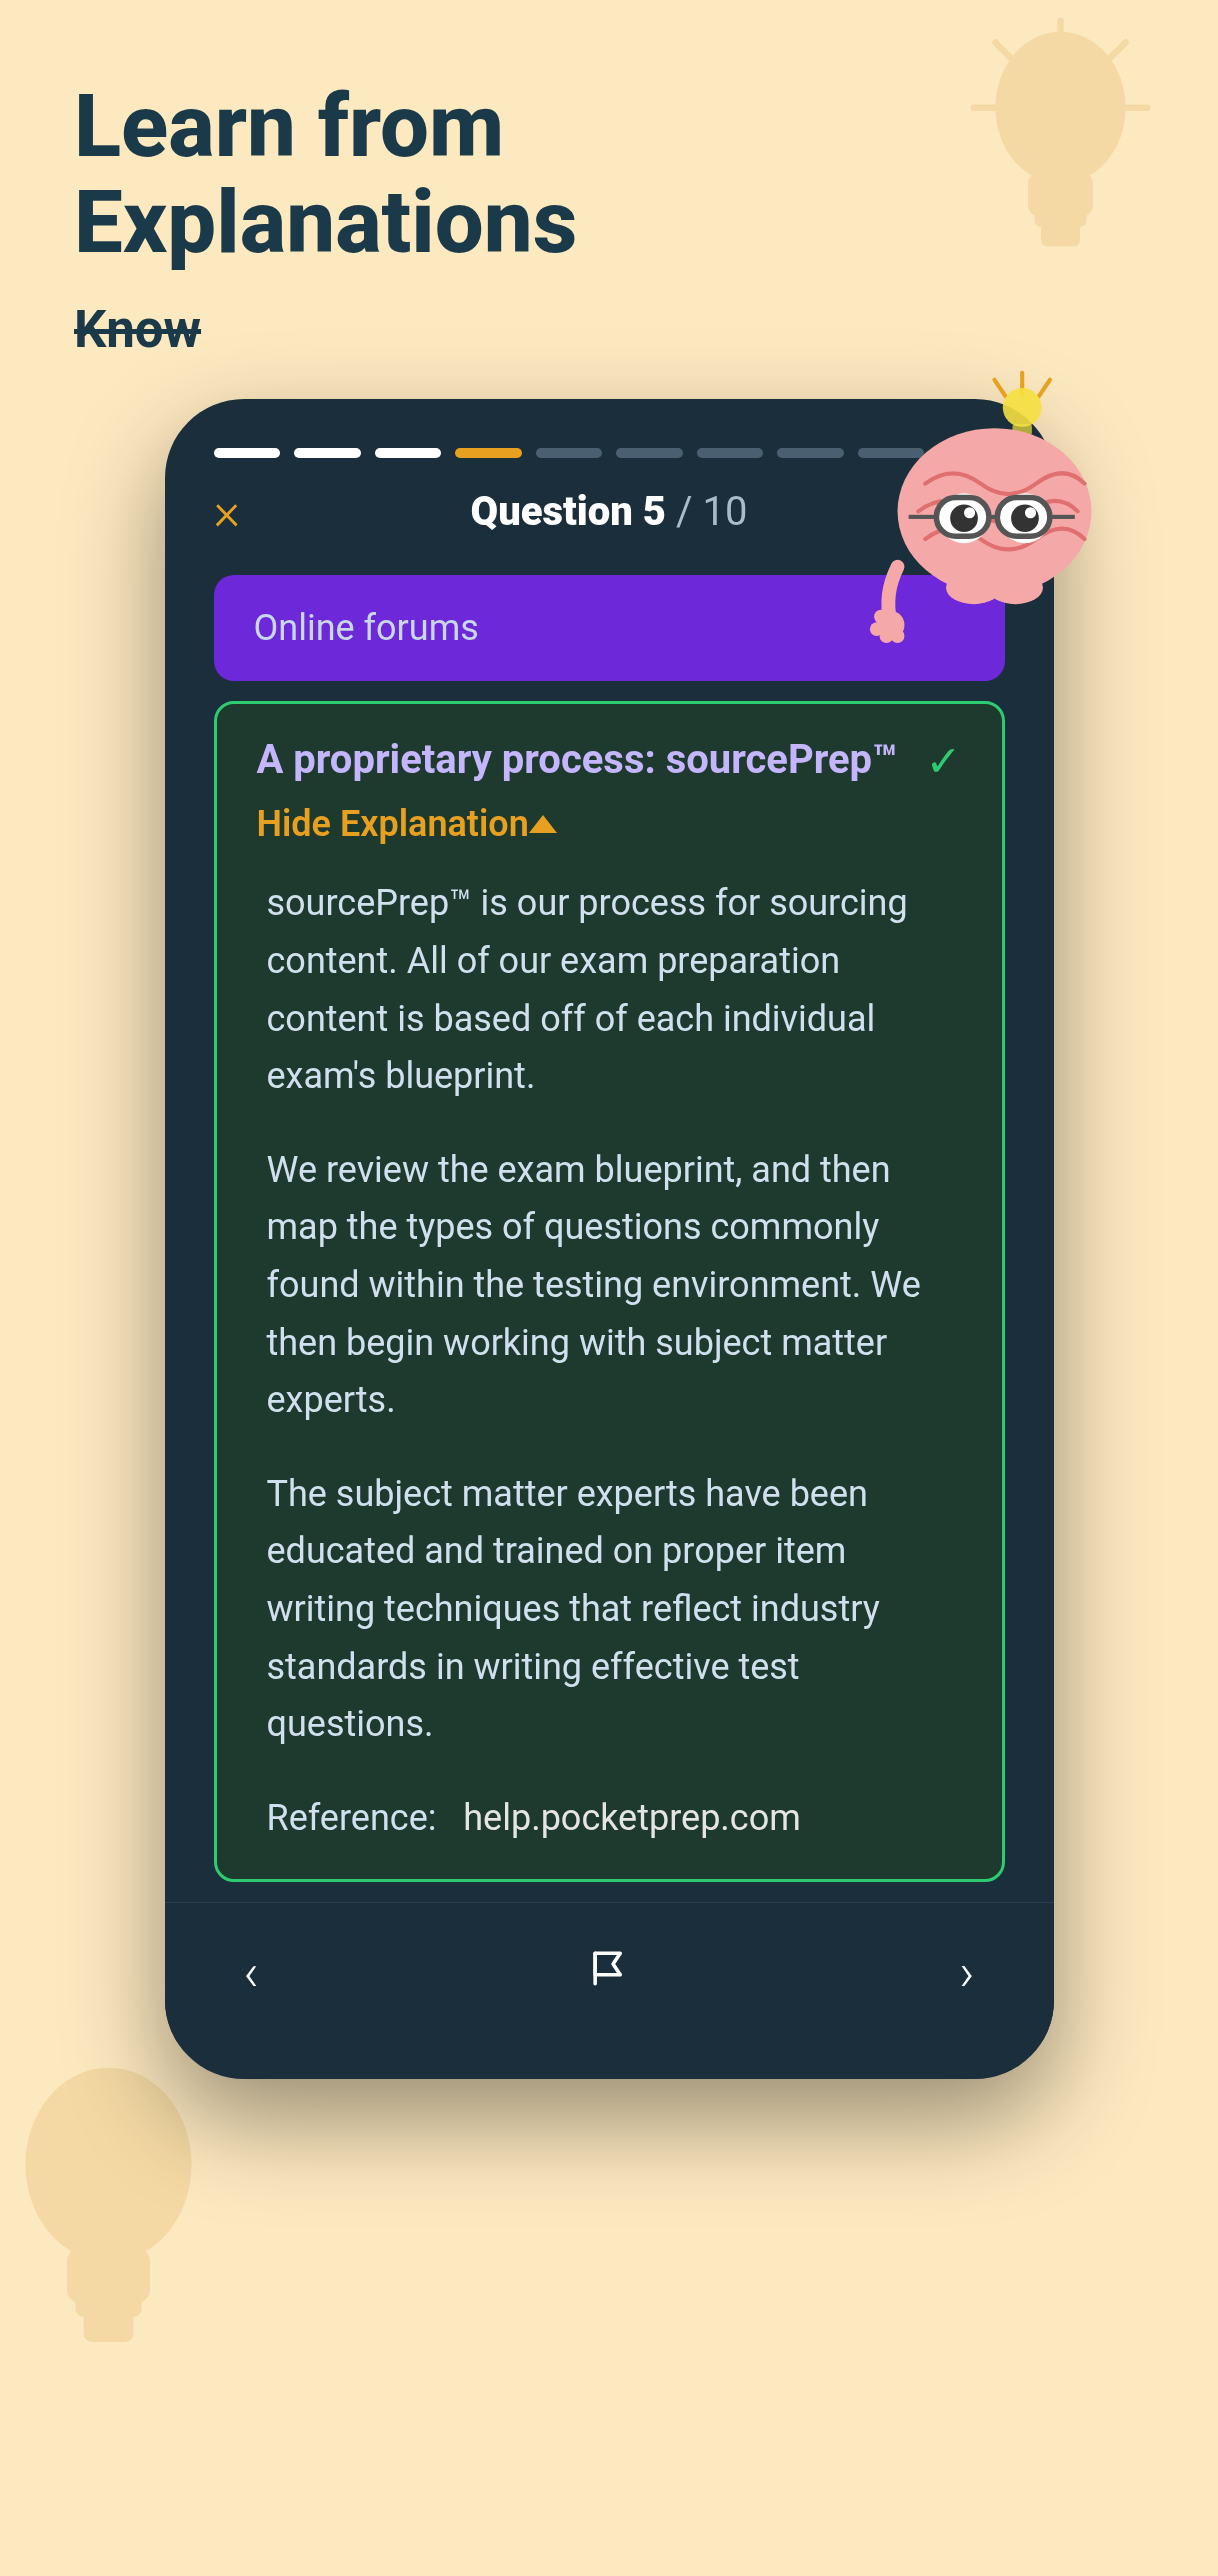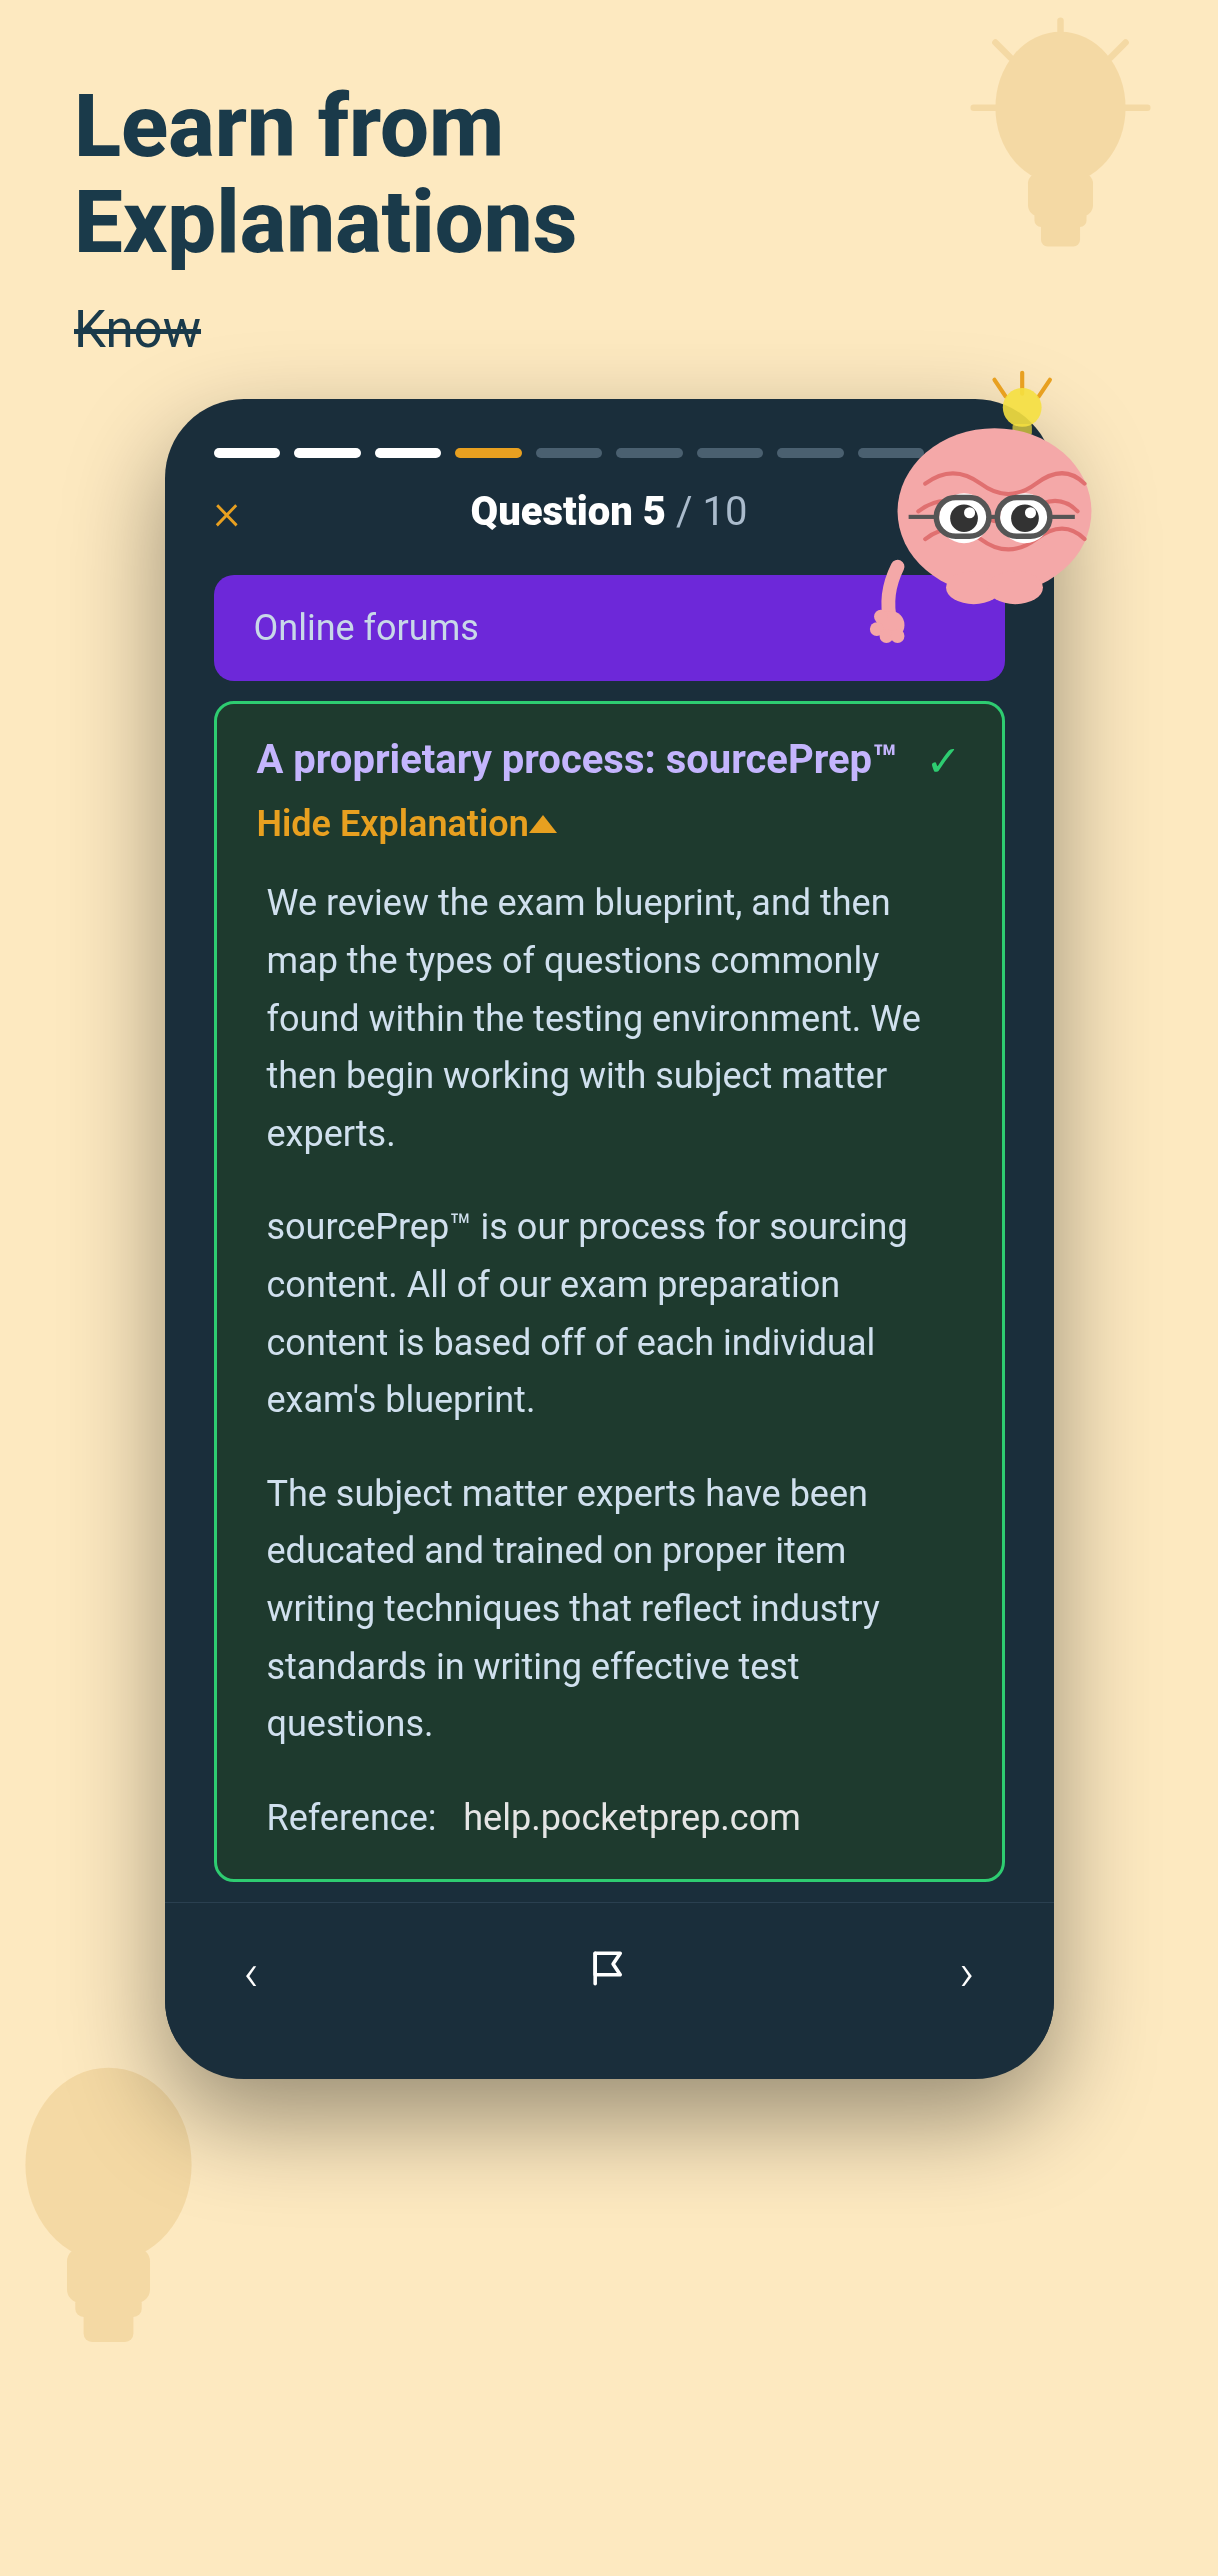--- a/index.html
+++ b/index.html
@@ -34,21 +34,21 @@
       font-weight: 400;
       display: flex;
       align-items: center;
       gap: 16px;
       flex-wrap: wrap;
     }
 
     .strikethrough {
       text-decoration: line-through;
       color: #1a3a4a;
-      font-weight: 400;
+      font-weight: 700;
     }
 
     
     .phone-container {
       position: relative;
       margin: 0 auto;
       width: 889px;
       z-index: 3;
     }
 
@@ -357,22 +357,22 @@
     <div class="answer-option-correct">
       <span class="checkmark">✓</span>
       <div class="answer-correct-text">A proprietary process: sourcePrep™</div>
 
       <div class="hide-explanation-btn">
         <span>Hide Explanation</span>
         <span class="chevron-up"></span>
       </div>
 
       <div class="explanation-content">
+        <p class="explanation-paragraph">sourcePrep™ is our process for sourcing content. All of our exam preparation content is based off of each individual exam's blueprint.</p>
         <p class="explanation-paragraph">We review the exam blueprint, and then map the types of questions commonly found within the testing environment. We then begin working with subject matter experts.</p>
-        <p class="explanation-paragraph">sourcePrep™ is our process for sourcing content. All of our exam preparation content is based off of each individual exam's blueprint.</p>
         <p class="explanation-paragraph">The subject matter experts have been educated and trained on proper item writing techniques that reflect industry standards in writing effective test questions.</p>
         <p class="reference-text">
           <span>Reference:</span>
           &nbsp;
           <span class="reference-link">help.pocketprep.com</span>
         </p>
       </div>
     </div>
 
     <div class="bottom-nav">

